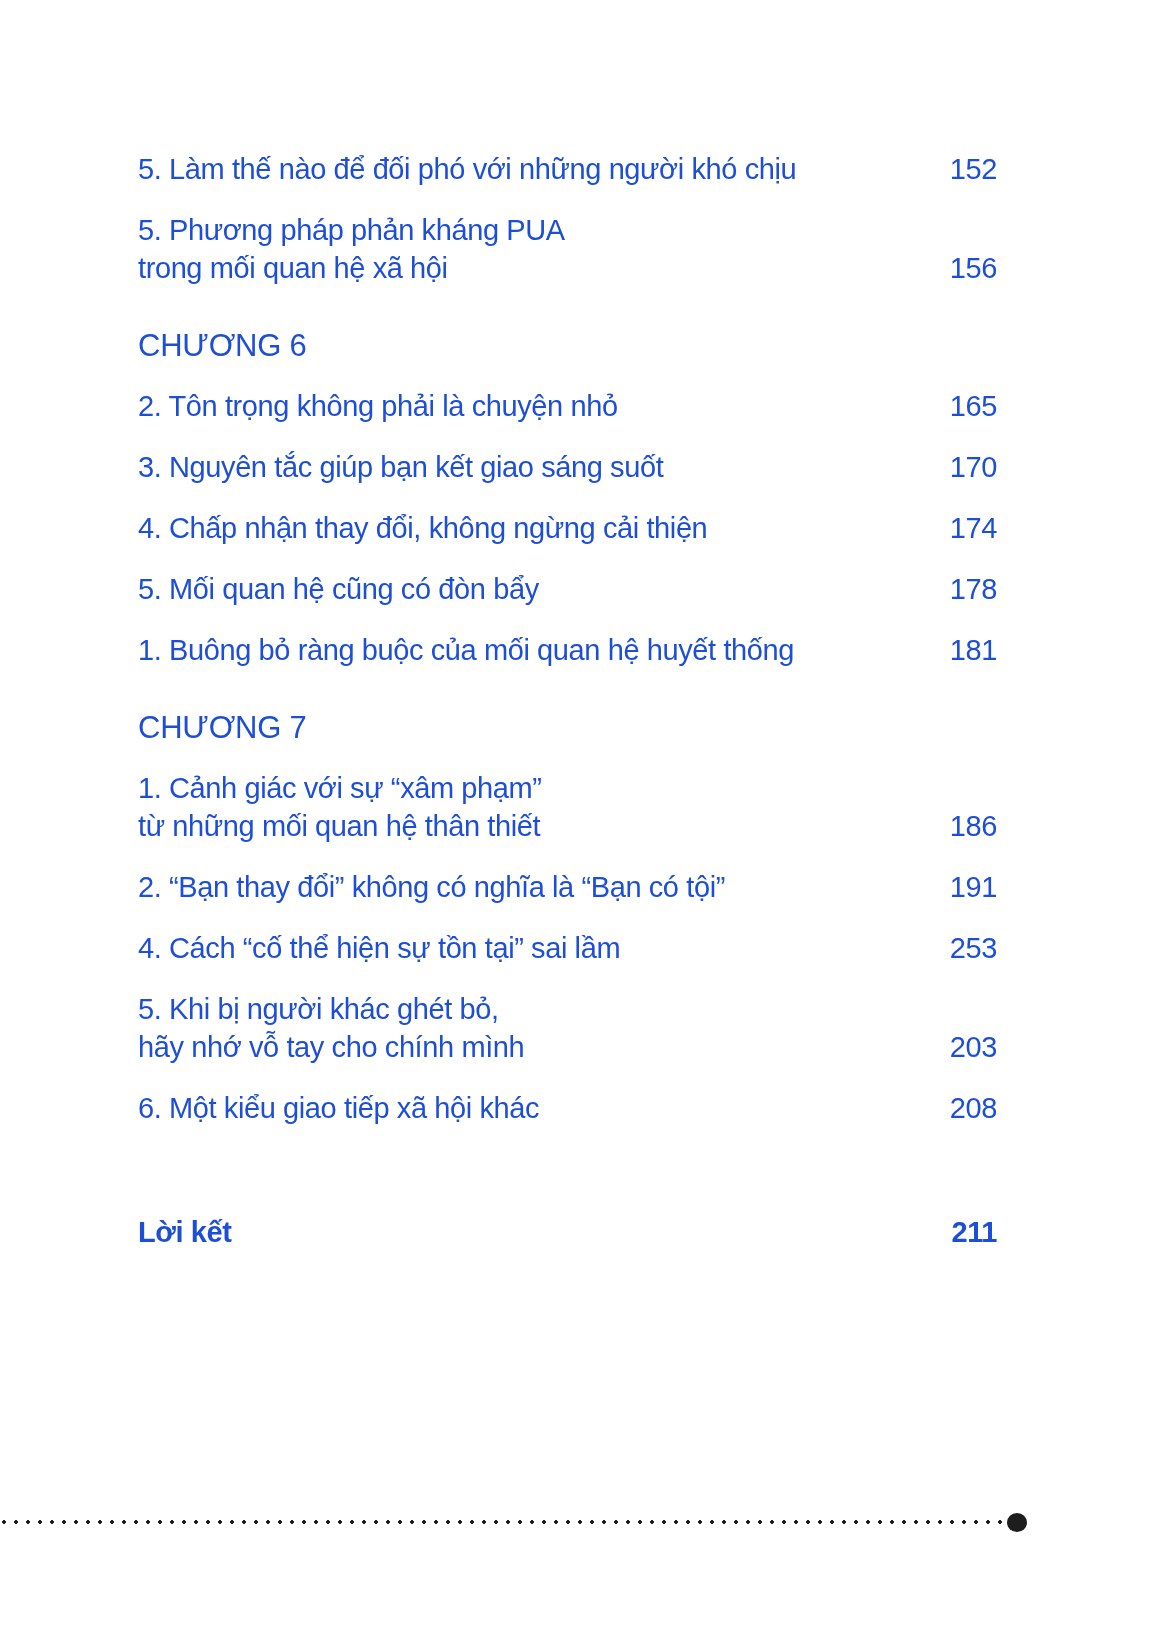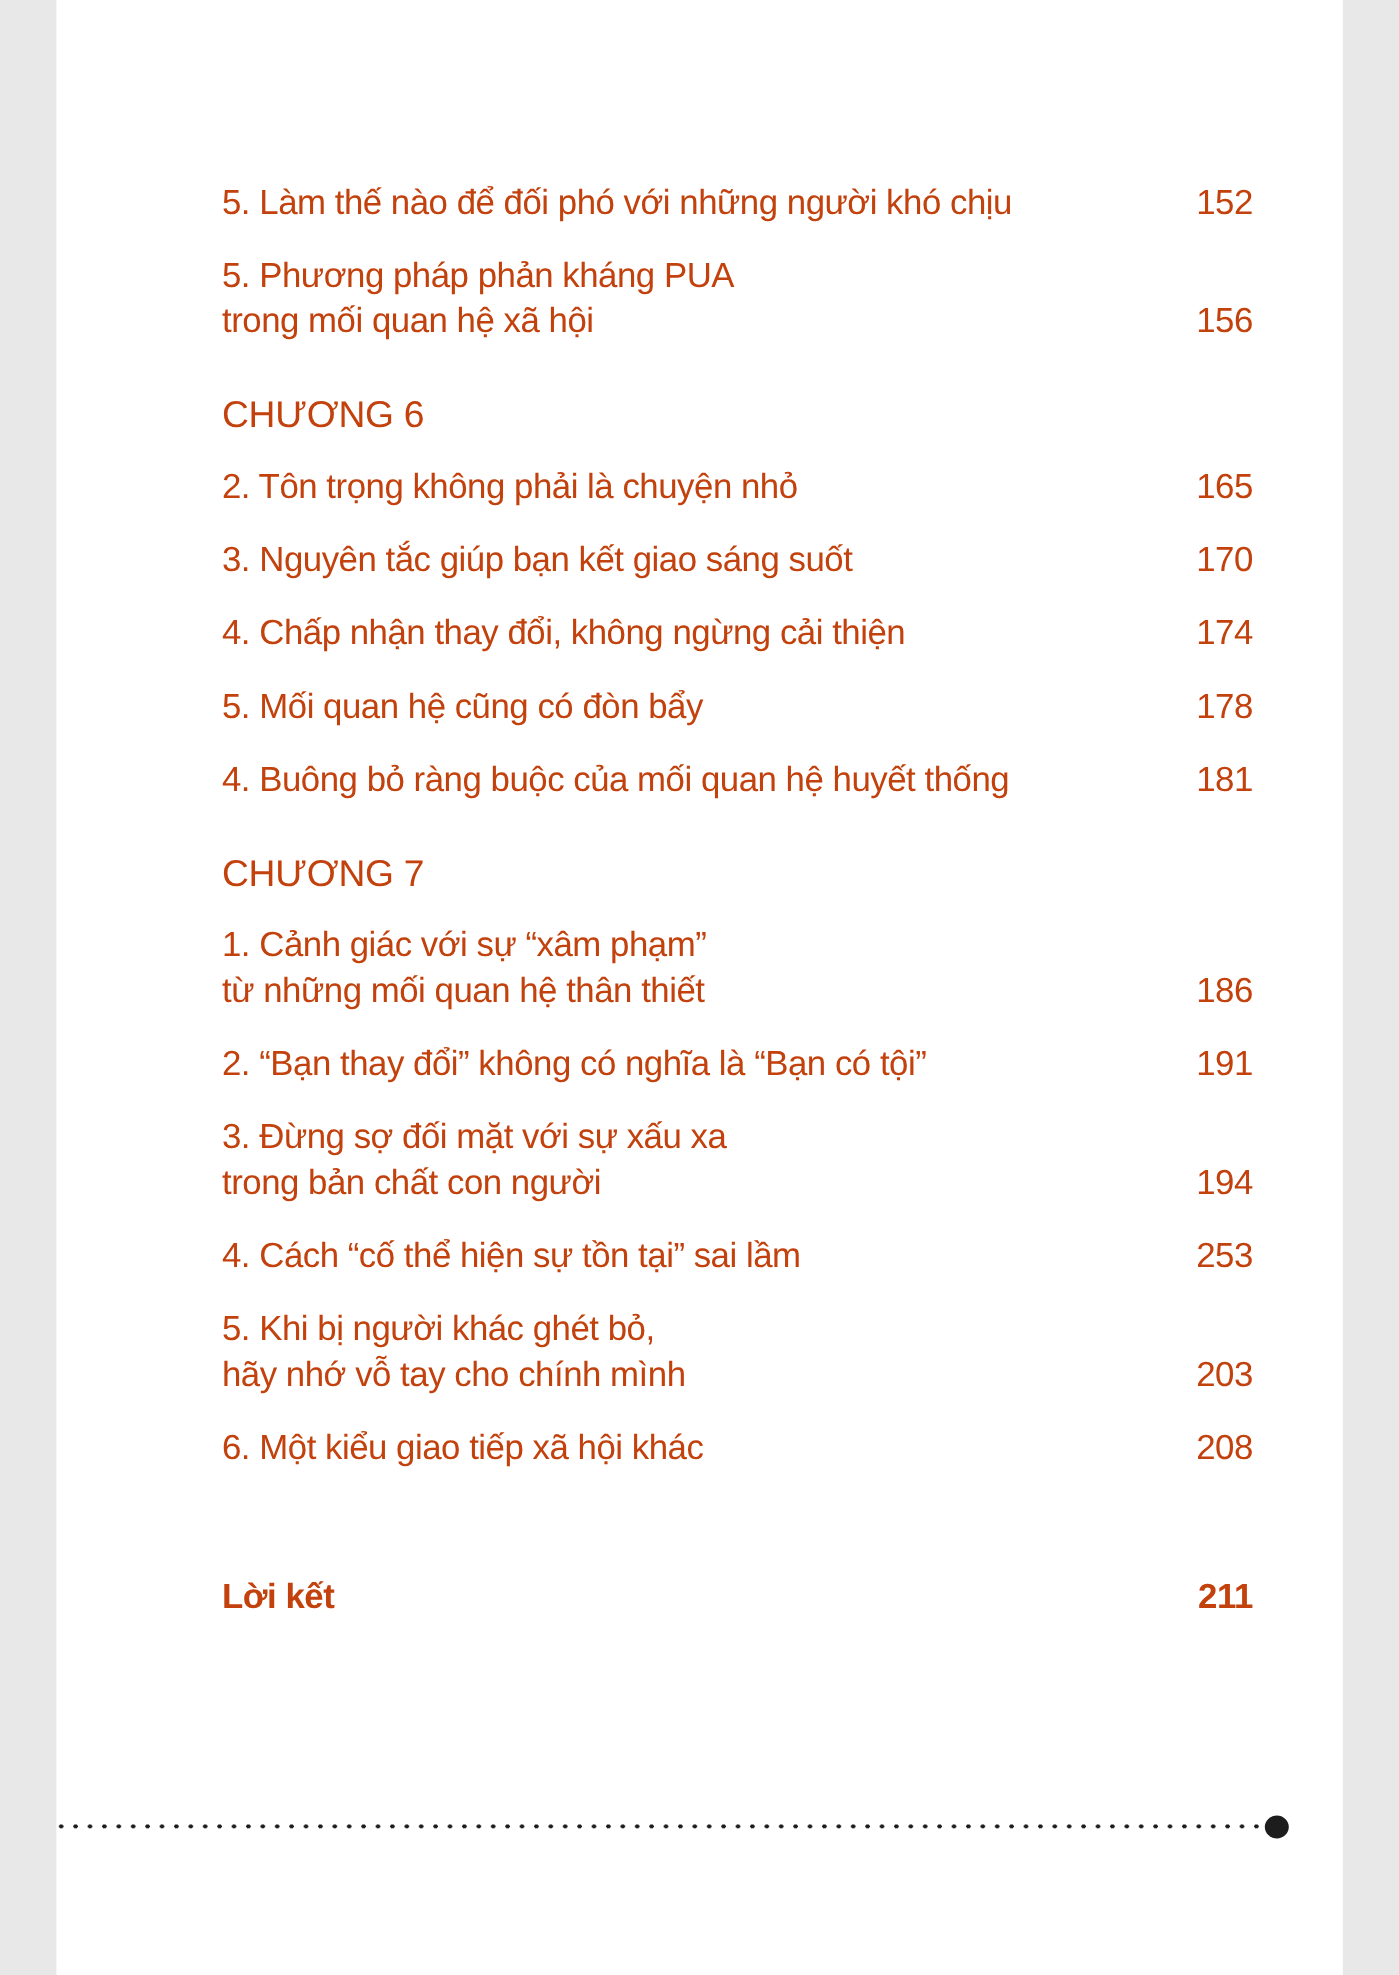--- a/index.html
+++ b/index.html
@@ -1,25 +1,25 @@
 <!DOCTYPE html>
 <html lang="vi"><head>
 <meta charset="utf-8">
 <title>Mục lục</title>
 <style>
   html, body { margin: 0; padding: 0; background: #e8e8e8; }
   .page {
     position: relative;
-    width: 1072px;
+    width: 1166px;
     height: 1646px;
     margin: 0 auto;
     background: #ffffff;
     overflow: hidden;
     font-family: "Liberation Sans", "DejaVu Sans", sans-serif;
-    color: #c2410c;
+    color: #1d4ed8;
   }
   .content {
     position: absolute;
     left: 138px;
     top: 150px;
     width: 859px; 
   }
   .toc-item {
     position: relative;
     font-size: 29px;
@@ -99,37 +99,32 @@
         </div>
         <div class="toc-item">
           <div class="toc-line">4. Chấp nhận thay đổi, không ngừng cải thiện</div>
           <span class="pagenum">174</span>
         </div>
         <div class="toc-item">
           <div class="toc-line">5. Mối quan hệ cũng có đòn bẩy</div>
           <span class="pagenum">178</span>
         </div>
         <div class="toc-item">
-          <div class="toc-line">4. Buông bỏ ràng buộc của mối quan hệ huyết thống</div>
+          <div class="toc-line">1. Buông bỏ ràng buộc của mối quan hệ huyết thống</div>
           <span class="pagenum">181</span>
         </div>
         <div class="section-heading">CHƯƠNG 7</div>
         <div class="toc-item">
           <div class="toc-line">1. Cảnh giác với sự “xâm phạm”</div>
           <div class="toc-line">từ những mối quan hệ thân thiết</div>
           <span class="pagenum">186</span>
         </div>
         <div class="toc-item">
           <div class="toc-line">2. “Bạn thay đổi” không có nghĩa là “Bạn có tội”</div>
           <span class="pagenum">191</span>
-        </div>
-        <div class="toc-item">
-          <div class="toc-line">3. Đừng sợ đối mặt với sự xấu xa</div>
-          <div class="toc-line">trong bản chất con người</div>
-          <span class="pagenum">194</span>
         </div>
         <div class="toc-item">
           <div class="toc-line">4. Cách “cố thể hiện sự tồn tại” sai lầm</div>
           <span class="pagenum">253</span>
         </div>
         <div class="toc-item">
           <div class="toc-line">5. Khi bị người khác ghét bỏ,</div>
           <div class="toc-line">hãy nhớ vỗ tay cho chính mình</div>
           <span class="pagenum">203</span>
         </div>

